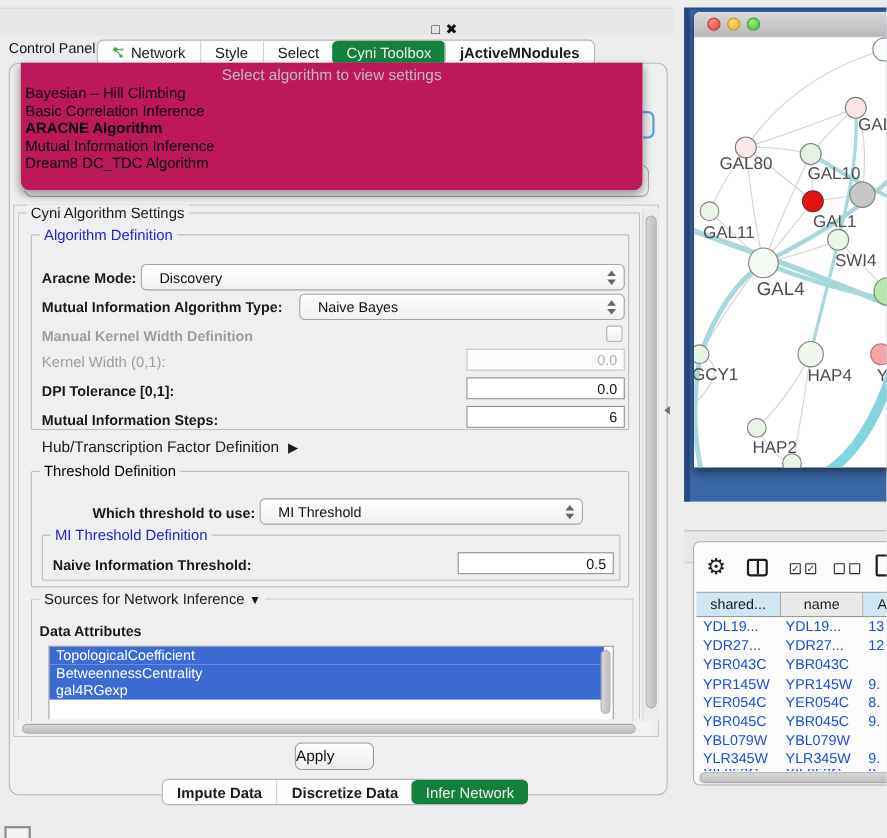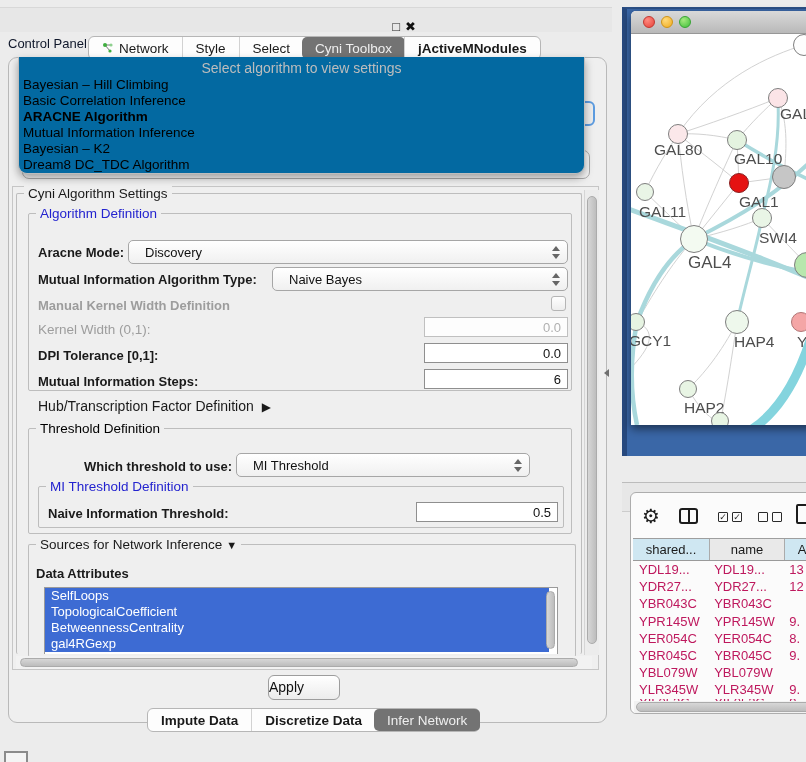--- a/index.html
+++ b/index.html
@@ -7,28 +7,28 @@
        font-family:"Liberation Sans","DejaVu Sans",sans-serif;font-size:13px;color:#1a1a1a;}
   .abs{position:absolute}
   
   .cp-titlebar{left:0;top:7px;width:612px;height:24px;background:#e7e7e7;border-top:1px solid #d8d8d8;}
   .cp-title{left:8px;top:28px;font-size:13px;color:#0f172a}
   .cp-float{right:212px;top:11px;font-size:13px;font-weight:bold;color:#222;cursor:default}
   .cp-close{right:196px;top:11px;font-size:13px;font-weight:bold;color:#111;cursor:default}
   .tabbar{display:flex;align-items:stretch;background:#fdfdfd;border:1px solid #b6b6b6;border-radius:6px;height:22px;}
   .tab{display:flex;align-items:center;gap:5px;padding:0 13px;font-size:13.5px;color:#1a1a1a;border-left:1px solid #d2d2d2;white-space:nowrap}
   .tab:first-child{border-left:none}
-  .tab.sel{background:#737373;color:#efefef;border-radius:5px;border-left:none;margin:0 -1px}
+  .tab.sel{background:#15803d;color:#efefef;border-radius:5px;border-left:none;margin:0 -1px}
   .tab.bold{font-weight:bold}
   .inner-panel{left:8px;top:57px;width:597px;height:664px;background:#efefef;border:1px solid #b9b9b9;border-radius:9px;}
   
   .bg-combo{left:22px;top:150px;width:568px;height:29px;background:#f5f5f5;border:1px solid #ababab;border-radius:7px;color:#a9a9a9;font-size:14px;line-height:29px;padding-left:14px;box-sizing:border-box}
   .focus-combo{left:578px;top:101px;width:17px;height:25px;background:#ededed;border:2px solid #5d9ce0;border-radius:6px;box-sizing:border-box}
   
-  .overlay{left:18px;top:57px;width:565px;height:116px;background:#0369a1;border:1px solid #bdbdbd;border-top:none;
+  .overlay{left:18px;top:57px;width:565px;height:116px;background:#be185d;border:1px solid #bdbdbd;border-top:none;
            border-radius:0 0 9px 9px;box-shadow:0 4px 8px rgba(0,0,0,.35);z-index:20;}
   .ov-ph{width:100%;text-align:center;font-size:14px;color:#bdbdbd;padding-top:3px;height:17px}
   .ov-item{font-size:13.5px;line-height:16.1px;padding-left:4px;color:#000;white-space:nowrap}
   .ov-item.bold{font-weight:bold}
   
   .gbox{border:1px solid #bdbdbd;border-radius:2px}
   .gbox.noBottom{border-bottom:none}
   .gtitle{position:absolute;top:-8px;left:7px;background:#efefef;padding:0 4px;font-size:13.5px;white-space:nowrap}
   .t-blue{color:#2323cf}.t-green{color:#000000}
   .lbl{position:absolute;font-weight:bold;font-size:13px;white-space:nowrap}
@@ -65,21 +65,21 @@
   
   .tp-head{left:622px;top:482px;width:184px;height:30px;background:#e7e7e7;border-top:1px solid #bcbcbc;border-bottom:1px solid #cccccc;box-sizing:border-box}
   .tp-title{position:absolute;left:14px;top:8px;font-size:13px;color:#111}
   .card{left:630px;top:492px;width:190px;height:222px;background:#fbfbfb;border:1px solid #adadad;border-radius:6px 0 0 6px;box-sizing:border-box}
   .gear{position:absolute;font-size:20px;color:#1c1c1c;line-height:20px}
   .colicon{position:absolute;width:19px;height:16px;border:2px solid #1c1c1c;border-radius:3px;box-sizing:border-box}
   .colicon:after{content:"";position:absolute;left:7px;top:0;width:2px;height:12px;background:#1c1c1c}
   .cbx{position:absolute;width:10px;height:10px;border:1.5px solid #2a2a2a;border-radius:1px;box-sizing:border-box;font-size:9px;line-height:9px;text-align:center;font-weight:bold;color:#2a2a2a}
   .pageicon{position:absolute;width:15px;height:20px;border:2px solid #1c1c1c;border-radius:2px;box-sizing:border-box}
   .trow{display:flex;height:17.2px;align-items:center}
-  .tcell{font-size:13px;color:#be185d;white-space:nowrap;overflow:hidden}
+  .tcell{font-size:13px;color:#1d4ed8;white-space:nowrap;overflow:hidden}
   .th{box-sizing:border-box;border-right:1px solid #ababab;text-align:center;font-size:13px;height:21px;line-height:21px}
   .split-arrow{left:604px;top:369px;width:0;height:0;border-top:4px solid transparent;border-bottom:4px solid transparent;border-right:5px solid #6f6f6f}
   .mini-icon{left:4px;top:751px;width:24px;height:18px;border:2px solid #8b8b8b;background:#f4f4f4;box-sizing:border-box}
 </style>
 </head>
 <body>
 
 <div class="abs cp-titlebar">
   <span class="abs cp-title">Control Panel</span>
   <span class="abs cp-float">□</span>
@@ -117,21 +117,20 @@
 
 <div class="abs focus-combo"></div>
 <div class="abs bg-combo">gal-filtered.sif default node</div>
 
 <div class="abs overlay">
   <div class="ov-ph">Select algorithm to view settings</div>
   <div class="ov-item">Bayesian – Hill Climbing</div>
   <div class="ov-item">Basic Correlation Inference</div>
   <div class="ov-item bold">ARACNE Algorithm</div>
   <div class="ov-item">Mutual Information Inference</div>
-  <div class="ov-item">Bayesian – K2</div>
   <div class="ov-item">Dream8 DC_TDC Algorithm</div>
 </div>
 
 <div class="abs" style="left:12px;top:186px;width:587px;height:484px;border:1px solid #c6c6c6;box-sizing:border-box"></div>
 
 <div class="abs gbox noBottom" style="left:16px;top:193px;width:564px;height:460px">
   <span class="gtitle">Cyni Algorithm Settings</span>
 </div>
 
 <div class="abs gbox" style="left:28px;top:213px;width:542px;height:176px">
@@ -174,21 +173,20 @@
 <span class="lbl" style="left:48px;top:506px">Naive Information Threshold:</span>
 <div class="field" style="left:416px;top:502px;width:142px">0.5</div>
 
 <div class="abs gbox noBottom" style="left:28px;top:544px;width:546px;height:112px">
   <span class="gtitle">
     <span>Sources for Network Inference</span><span class="arrow-d">▼</span>
   </span>
 </div>
 <span class="lbl" style="left:36px;top:566px">Data Attributes</span>
 <div class="list" style="left:44px;top:587px;width:514px;height:67px">
-  <div class="li sel" style="width:498px">SelfLoops</div>
   <div class="li sel" style="width:498px">TopologicalCoefficient</div>
   <div class="li sel" style="width:498px">BetweennessCentrality</div>
   <div class="li sel" style="width:498px">gal4RGexp</div>
   <div class="thumb" style="right:2px;top:3px;width:9px;height:58px"></div>
 </div>
 
 <div class="vtrack" style="left:584px;top:190px;width:14px;height:465px">
   <div class="thumb" style="left:1.5px;top:6px;width:10px;height:448px"></div>
 </div>
 <div class="abs" style="left:16px;top:656px;width:576px;height:13px;background:#f2f2f2">

